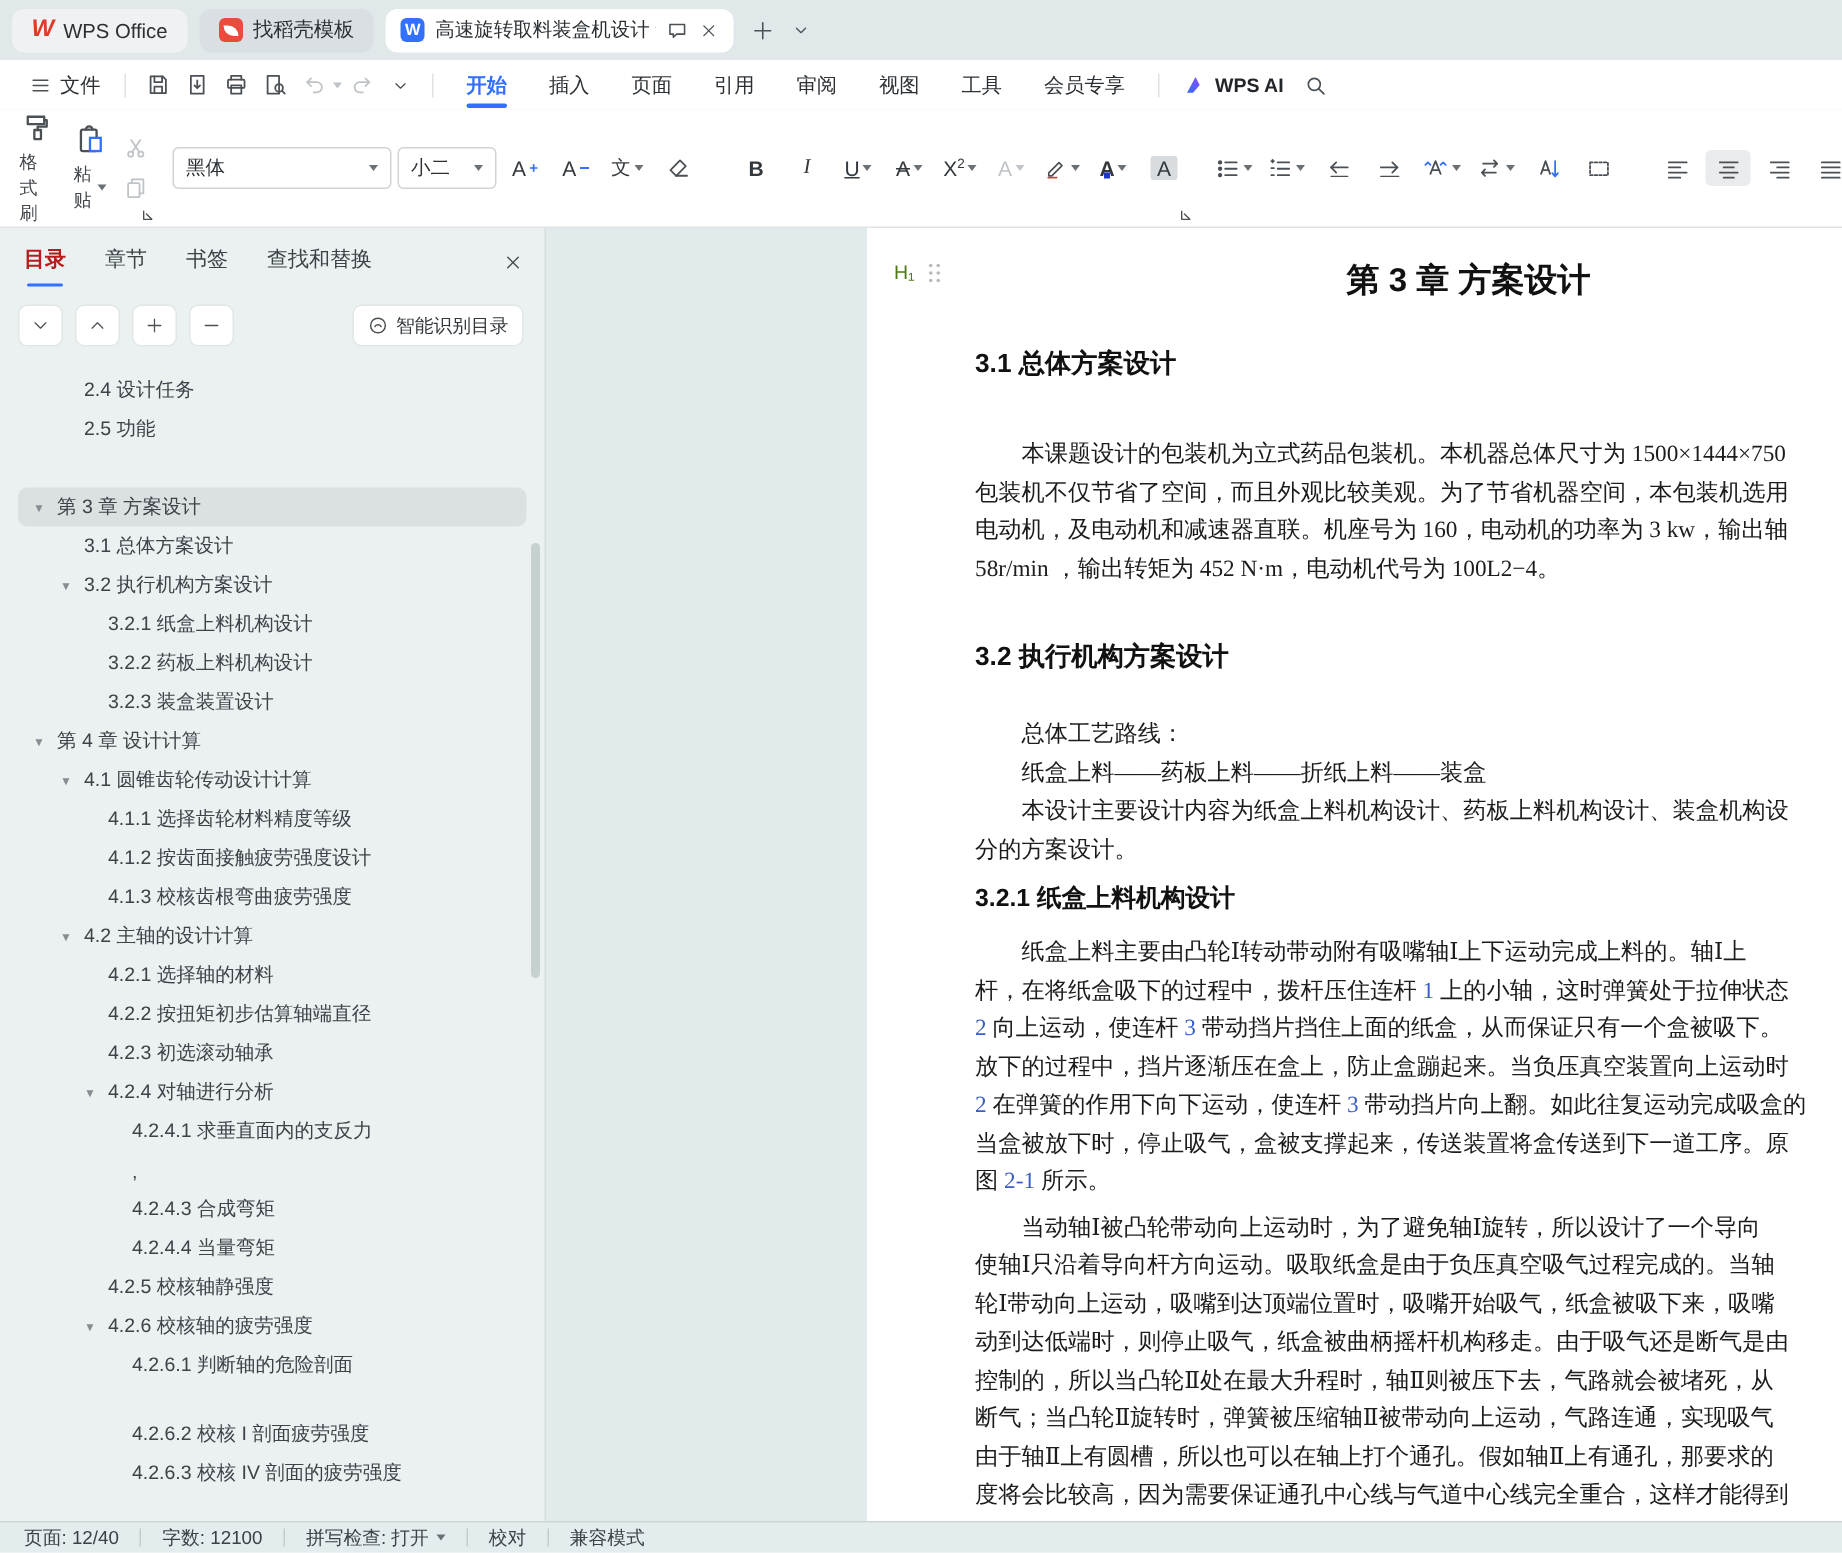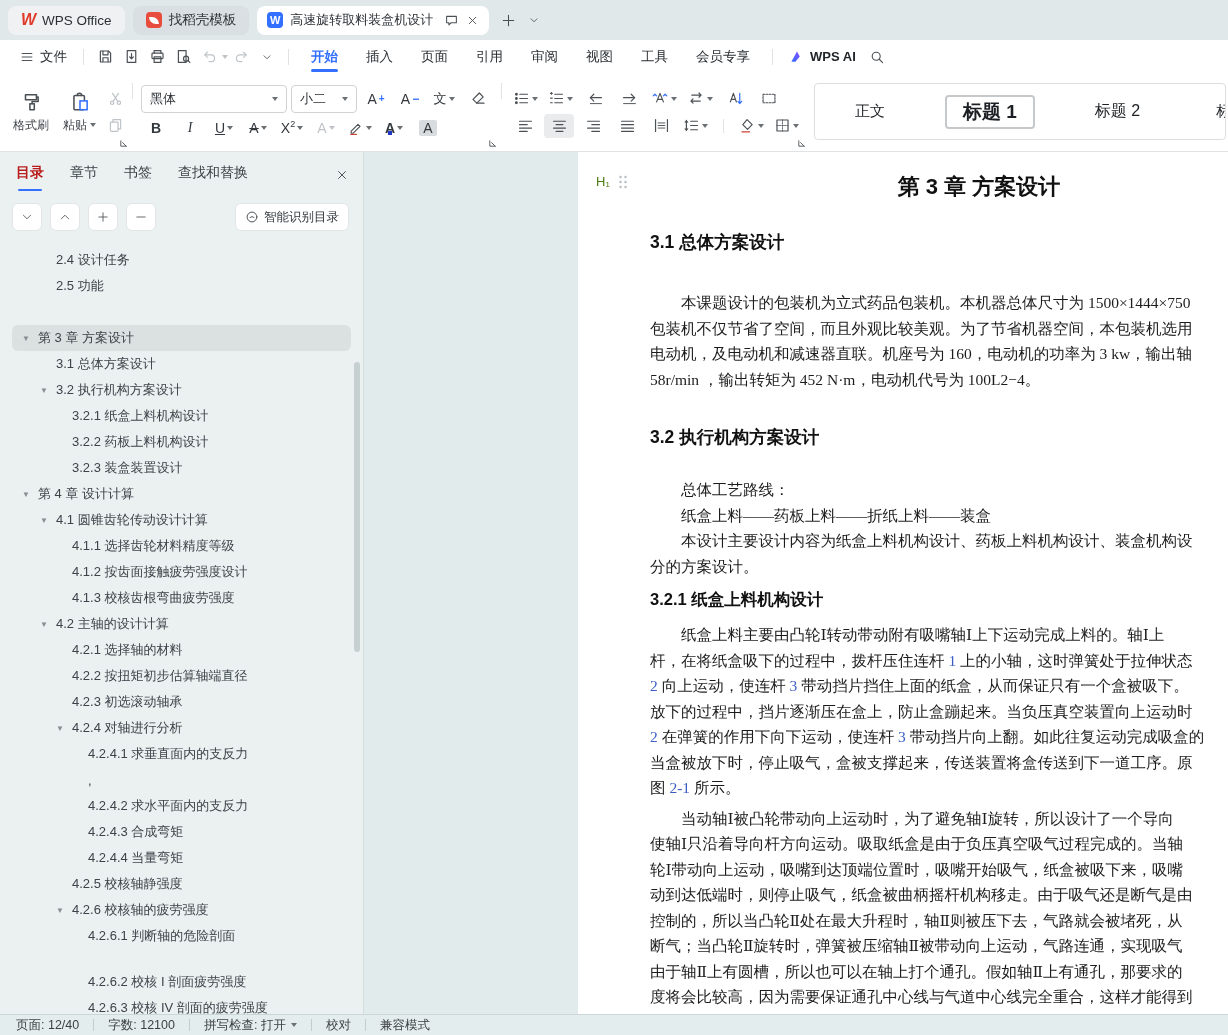--- a/index.html
+++ b/index.html
@@ -33,21 +33,21 @@
   .mi.active::after{content:"";position:absolute;left:14px;right:14px;bottom:1px;height:3px;background:#3370ff;border-radius:2px}
   .ai-box{display:flex;align-items:center;gap:5px;padding:0 8px;font-size:13px;font-weight:bold;color:#22262b}
 
   
   .ribbon{position:absolute;left:0;top:73px;right:0;height:79px;background:#fff;border-bottom:1px solid #dfe3e5;display:flex;box-sizing:border-box;align-items:stretch}
   .grp{display:flex;align-items:center;position:relative;padding:0 6px}
   .grp .corner{position:absolute;right:2px;bottom:3px}
   .bigbtn{display:flex;flex-direction:column;align-items:center;justify-content:center;gap:4px;padding:4px 7px;border-radius:4px;font-size:12px;color:#41464b}
   .bigbtn .lbl{display:flex;align-items:center;gap:3px}
   .smcol{display:flex;flex-direction:column;gap:10px;margin-left:4px}
-  .rows{display:flex;flex-direction:column;justify-content:center;gap:3px}
+  .rows{display:flex;flex-direction:row;justify-content:center;gap:22px}
   .r{display:flex;align-items:center;gap:4px}
   .tbtn{min-width:24px;height:24px;display:flex;align-items:center;justify-content:center;gap:2px;border-radius:4px;font-size:14px;color:#33383d;padding:0 3px}
   .tbtn.active{background:#e9ebed}
   .tbtn.disabled{color:#c0c4c8}
   .selbox{height:26px;border:1px solid #cfd3d6;border-radius:4px;display:flex;align-items:center;font-size:13px;padding:0 8px;gap:8px;justify-content:space-between;background:#fff}
   .fname{width:128px}
   .fsize{width:48px}
   .bold{font-weight:bold}.ital{font-style:italic}
   .uline{text-decoration:underline}
   .strike{text-decoration:line-through}
@@ -559,23 +559,20 @@
         <span class="toc-arrow" style="left: 44px;">▼</span>
         <span>4.2.4  对轴进行分析</span>
       </div>
       <div class="toc-row" style="padding-left: 76px;">
         <span>4.2.4.1  求垂直面内的支反力</span>
       </div>
       <div class="toc-row" style="padding-left: 76px;">
         <span>,</span>
       </div>
       <div class="toc-row" style="padding-left: 76px;">
-        <span>4.2.4.2  求水平面内的支反力</span>
-      </div>
-      <div class="toc-row" style="padding-left: 76px;">
         <span>4.2.4.3 合成弯矩</span>
       </div>
       <div class="toc-row" style="padding-left: 76px;">
         <span>4.2.4.4  当量弯矩</span>
       </div>
       <div class="toc-row" style="padding-left: 60px;">
         <span>4.2.5  校核轴静强度</span>
       </div>
       <div class="toc-row" style="padding-left: 60px;">
         <span class="toc-arrow" style="left: 44px;">▼</span>

